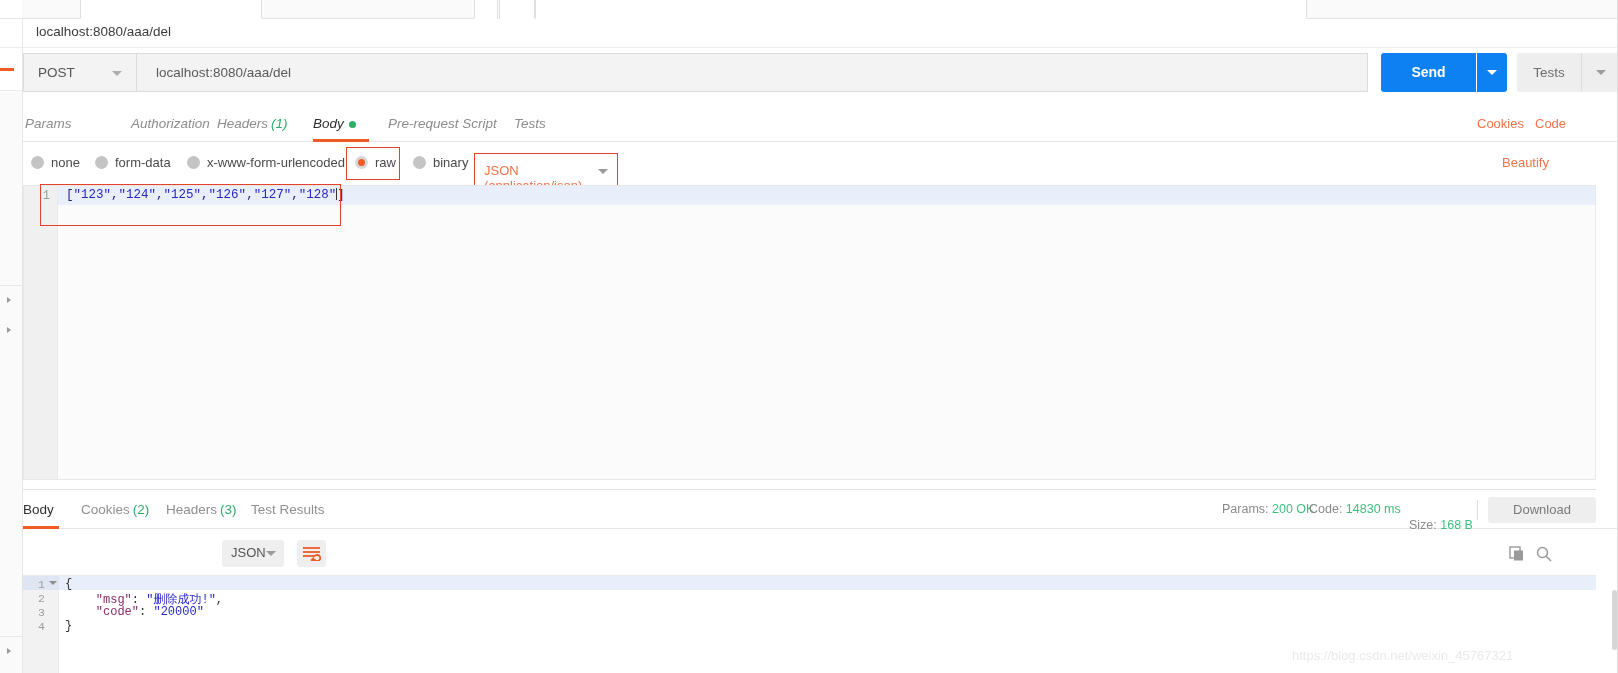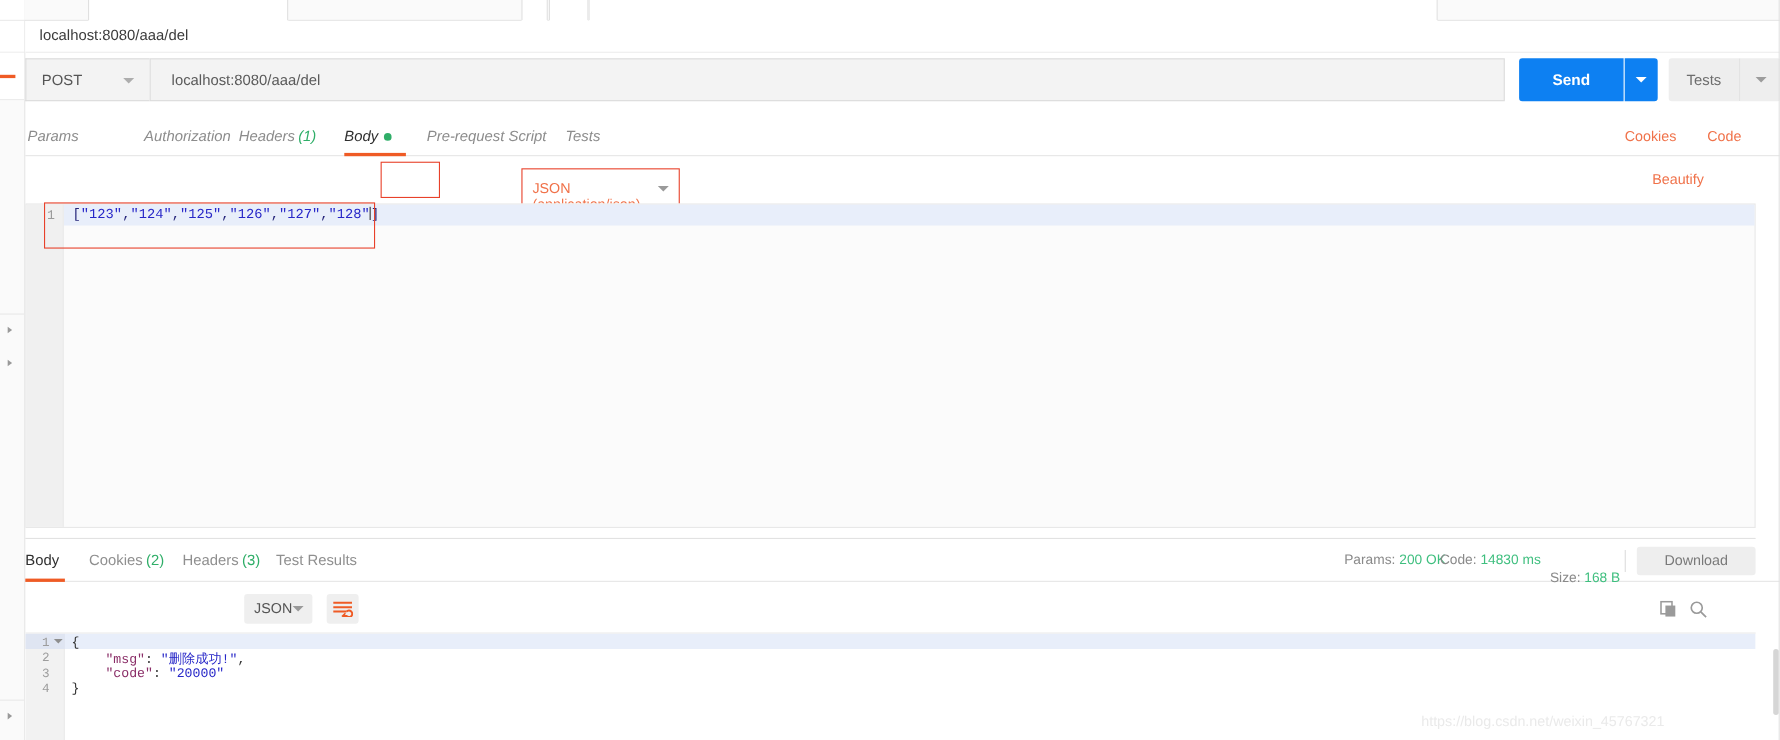--- a/index.html
+++ b/index.html
@@ -242,21 +242,21 @@
     background: #ef5b25;
   }
   .cookies-link, .code-link {
     position: absolute;
     top: 116px;
     font-size: 13px;
     color: #f0724a;
     cursor: pointer;
   }
   .cookies-link { left: 1477px; }
-  .code-link { left: 1535px; margin-left: 17px; }
+  .code-link { left: 1535px; }
 
   
   .bodytype-row {
     position: absolute;
     left: 23px; top: 146px;
     right: 0; height: 38px;
   }
   .radio-opt {
     position: absolute;
     top: 5px;
@@ -655,20 +655,42 @@
     <div class="req-tab" style="left:365px;width:130px;">
       <span class="t">Pre-request Script</span>
     </div>
     <div class="req-tab" style="left:491px;width:45px;">
       <span class="t">Tests</span>
     </div>
   </div>
   <div class="cookies-link">Cookies</div>
   <div class="code-link">Code</div>
 
+  <div class="bodytype-row">
+    <div class="radio-opt" style="left:8px;">
+      <span class="circle"></span>
+      <span class="rl">none</span>
+    </div>
+    <div class="radio-opt" style="left:72px;">
+      <span class="circle"></span>
+      <span class="rl">form-data</span>
+    </div>
+    <div class="radio-opt" style="left:164px;">
+      <span class="circle"></span>
+      <span class="rl">x-www-form-urlencoded</span>
+    </div>
+    <div class="radio-opt sel" style="left:332px;">
+      <span class="circle"></span>
+      <span class="rl">raw</span>
+    </div>
+    <div class="radio-opt" style="left:390px;">
+      <span class="circle"></span>
+      <span class="rl">binary</span>
+    </div>
+  </div>
   <div class="hl-raw"></div>
   <div class="ct-select">
     <span class="ctv">JSON (application/json)</span>
     <span class="caret"></span>
   </div>
   <div class="beautify-link">Beautify</div>
 
   <div class="req-editor">
     <div class="line1bg"></div>
     <div class="gutter">

